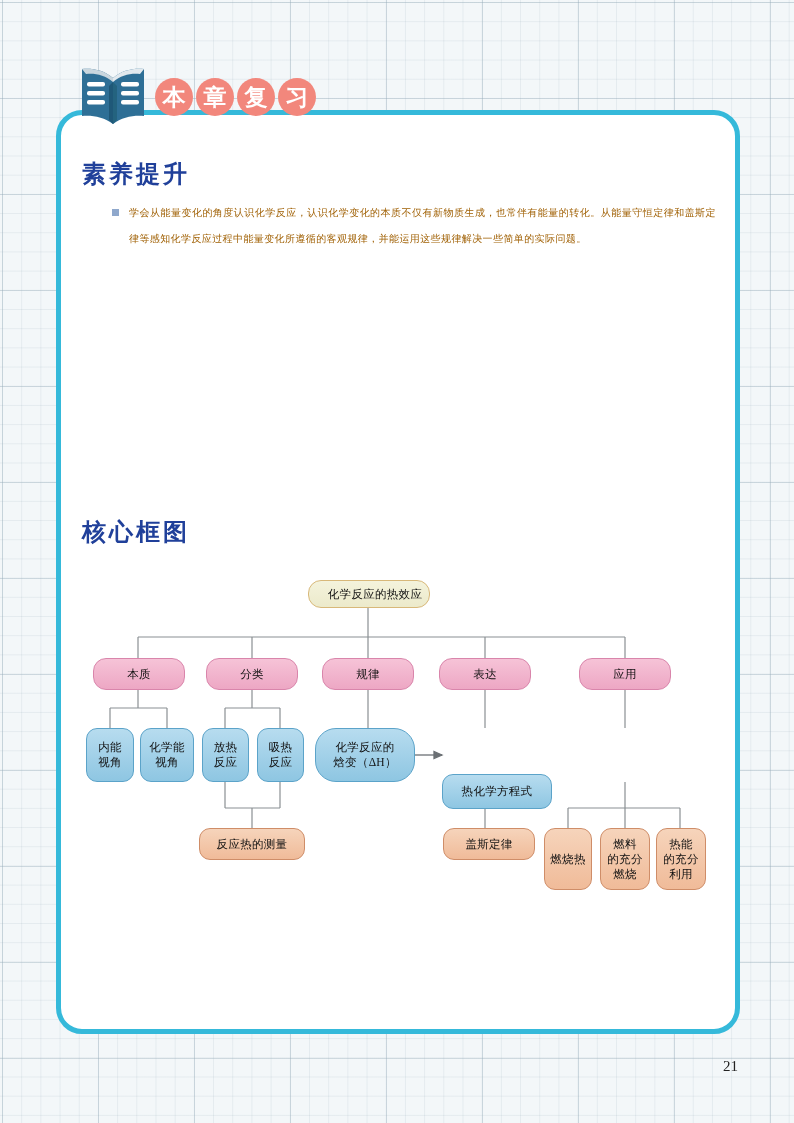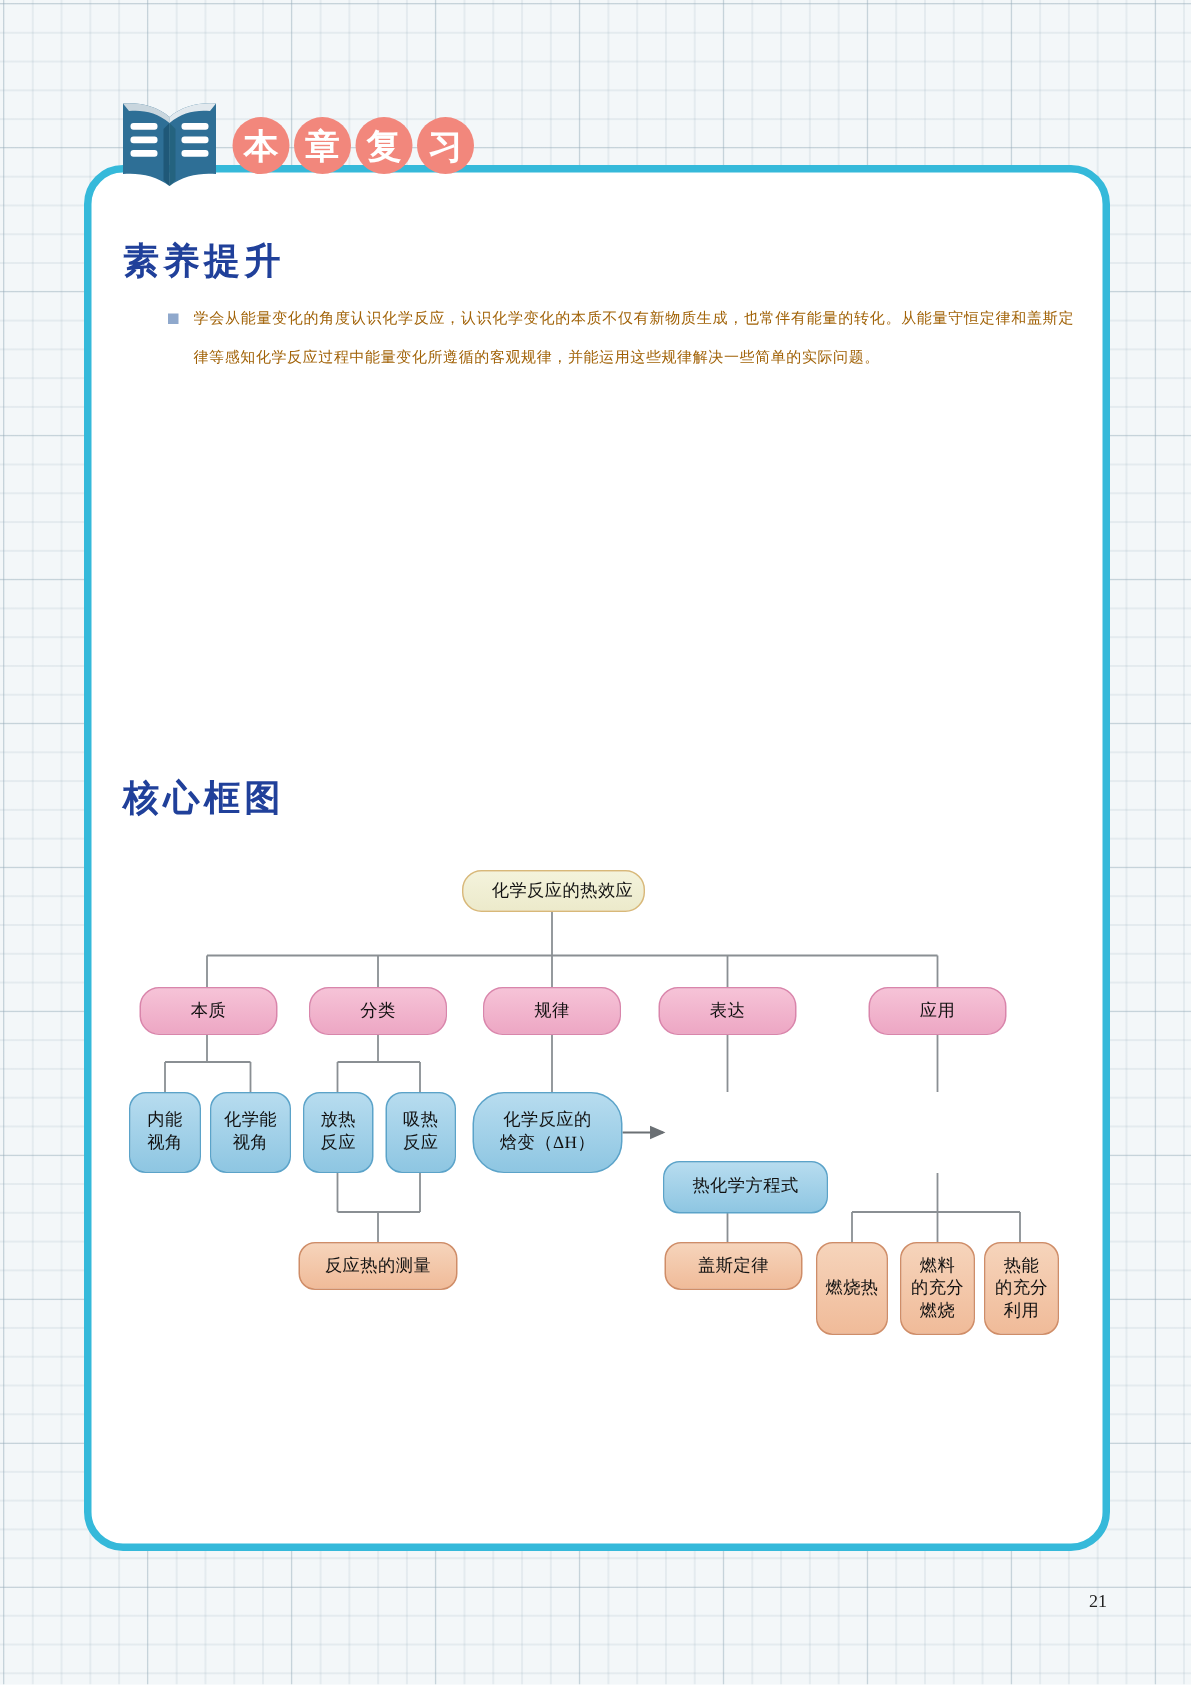--- a/index.html
+++ b/index.html
@@ -149,21 +149,21 @@
   .node.orange {
     background: linear-gradient(180deg,#f6d4bb 0%, #f0bb99 100%);
     border: 1.3px solid #cf8d68;
   }
 
   
   #page-number {
     position: absolute;
     right: 56px;
     bottom: 48px;
-    font-size: 12px;
+    font-size: 15px;
     color: #222222;
     font-family: "Liberation Serif", serif;
   }
 </style>
 </head>
 <body>
 
 <div id="grid-bg"></div>
 
 <div id="card"></div>

